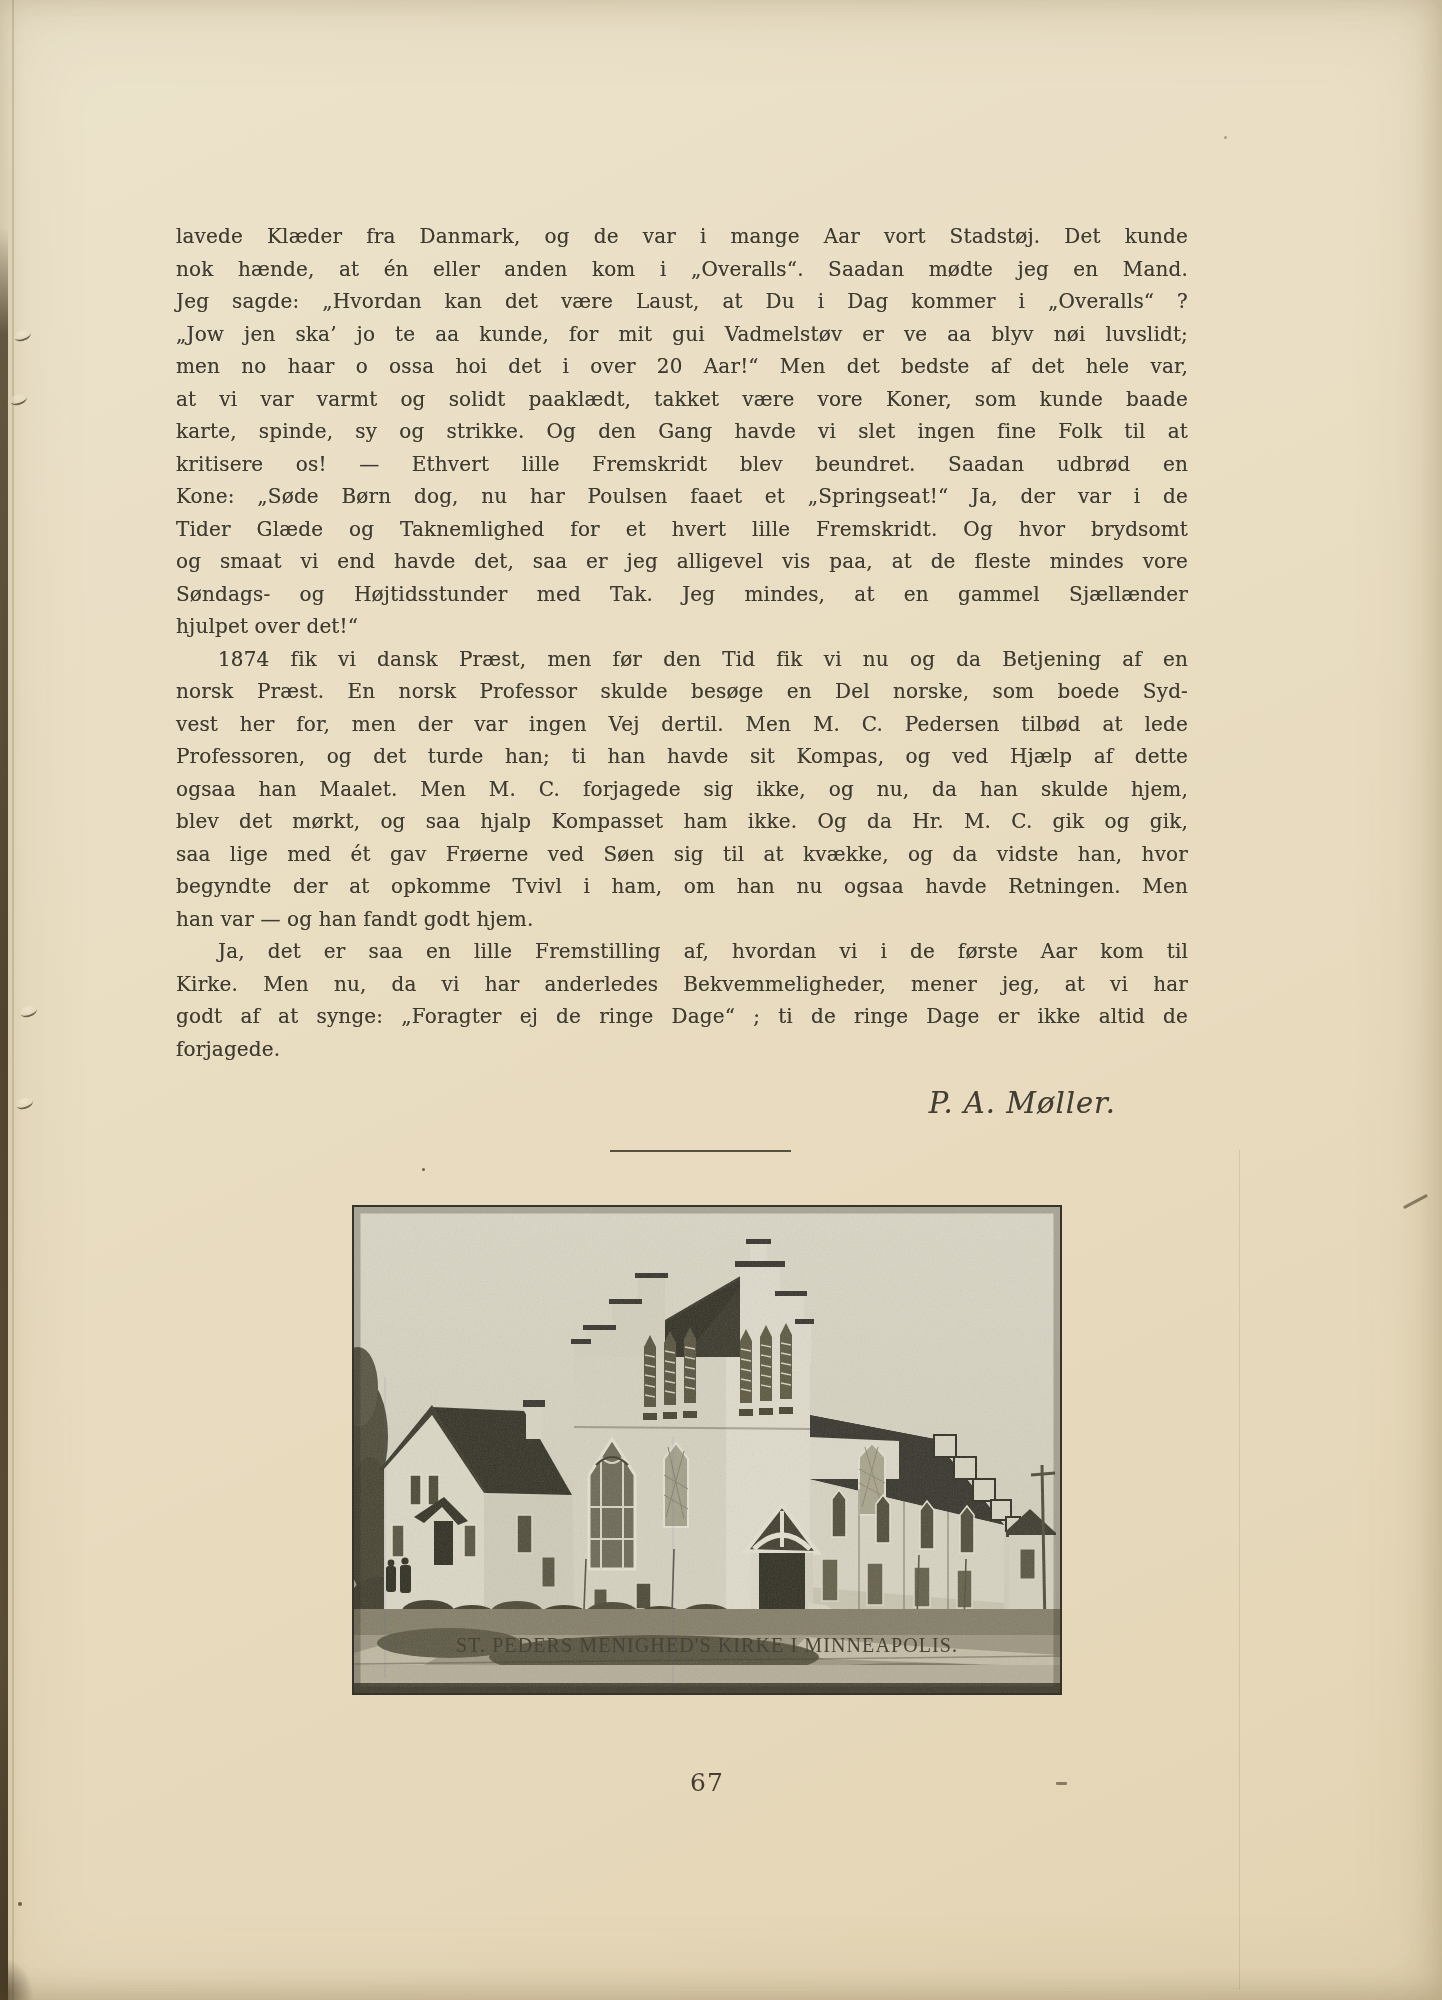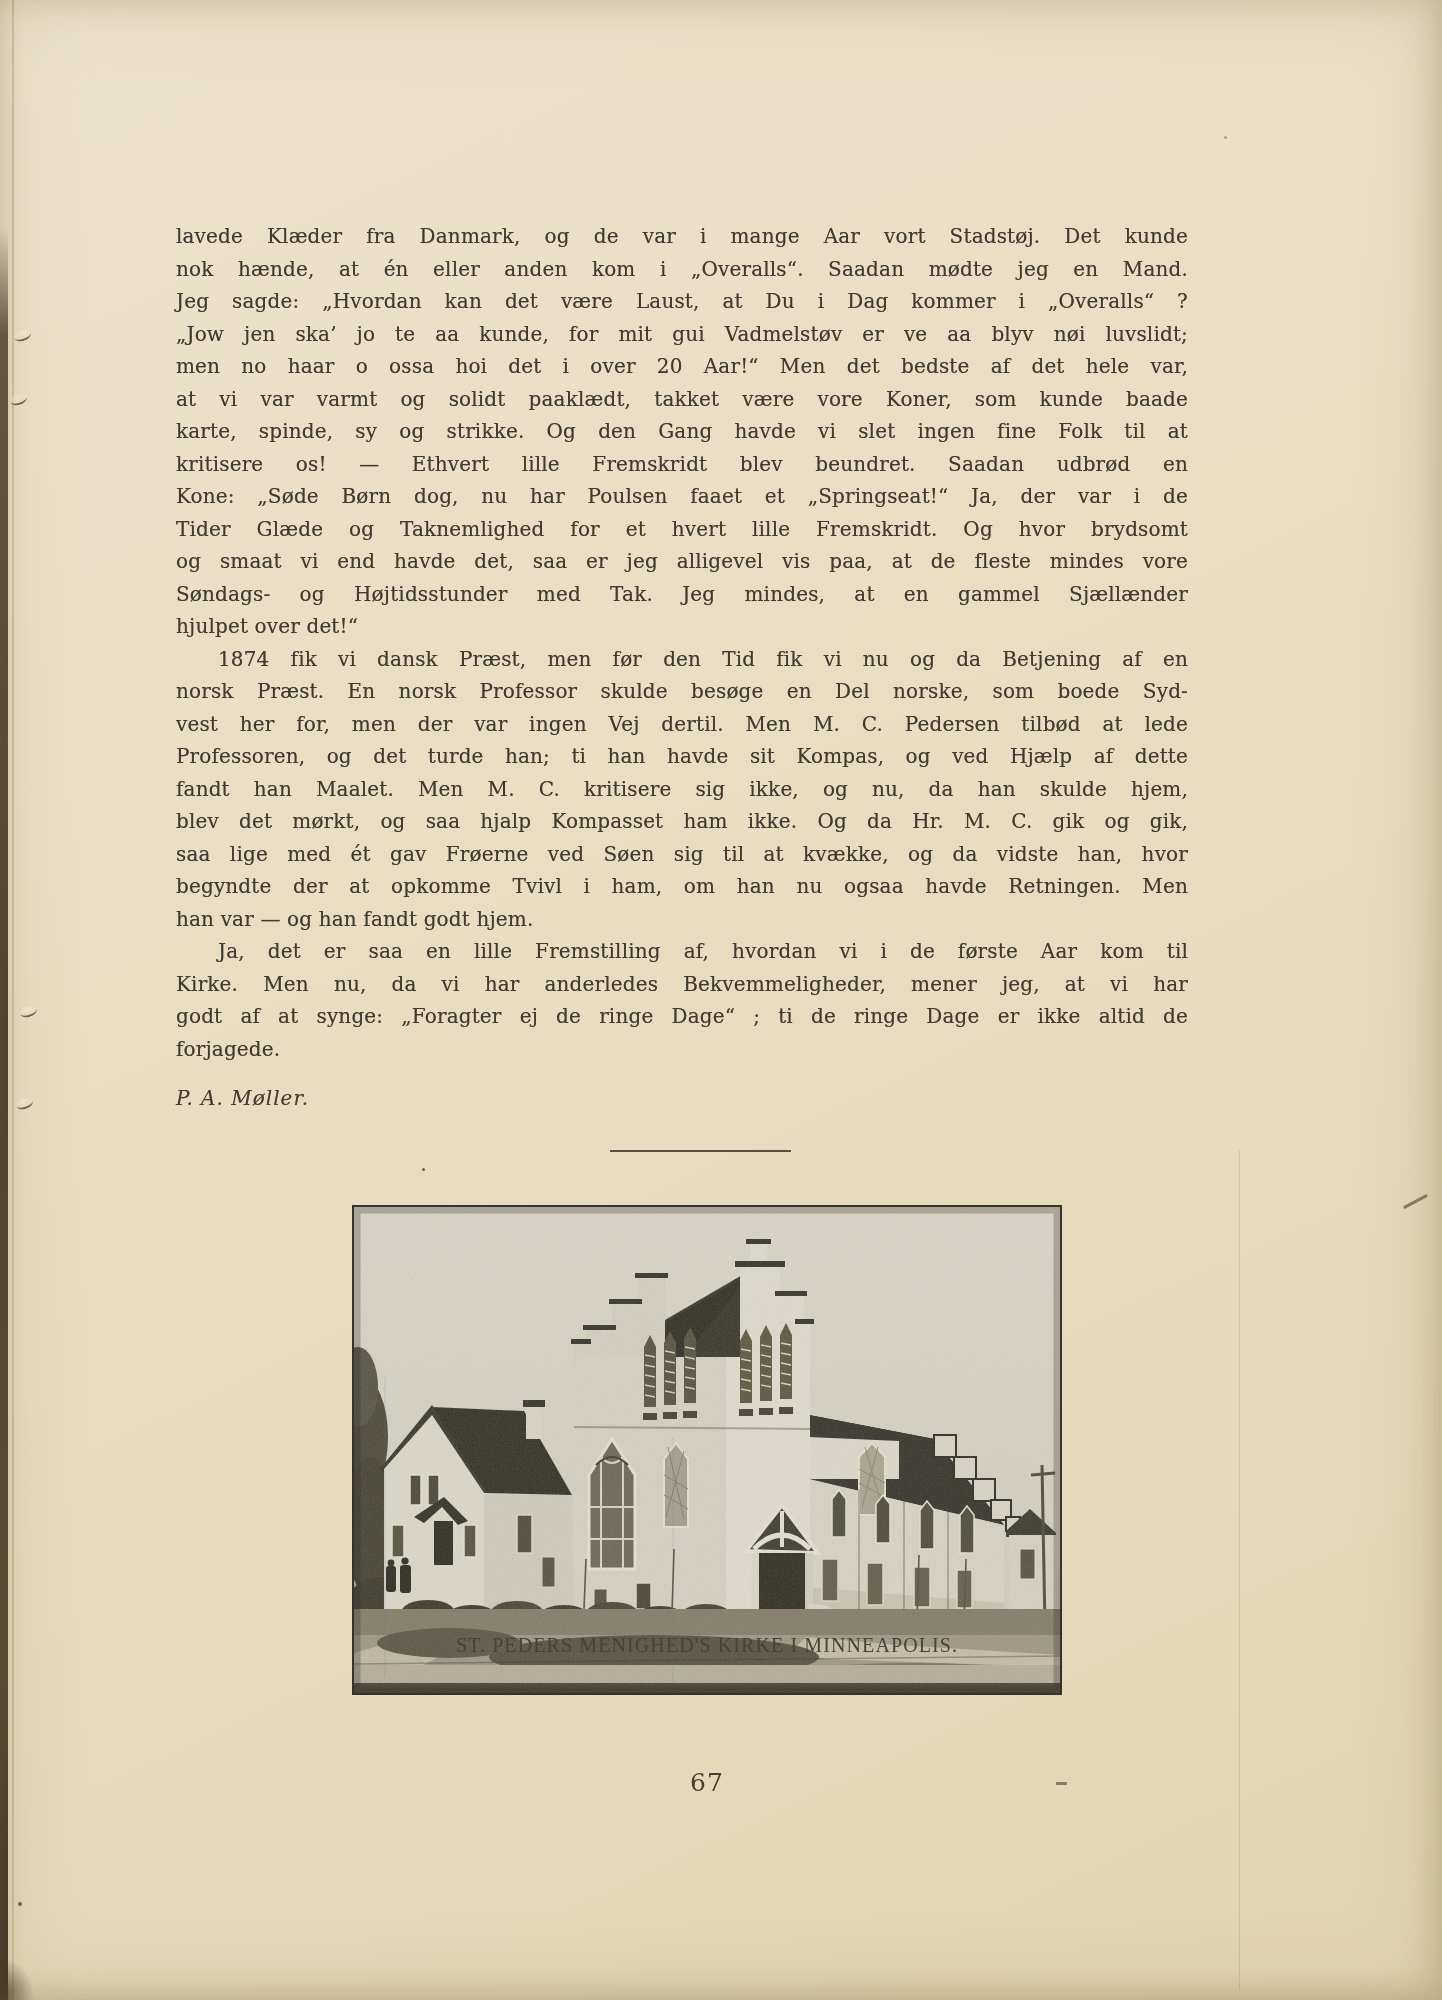--- a/index.html
+++ b/index.html
@@ -28,21 +28,21 @@
   .text-block{position:absolute;left:176px;top:220px;width:1012px;z-index:10;}
   .line{
     line-height:32.5px;height:32.5px;font-size:20px;letter-spacing:.15px;
     text-align:justify;text-align-last:justify;color:#3e3b31;
     text-shadow:0 0 .6px rgba(62,57,45,.55);
   }
   .line.end{text-align-last:left;}
   .line.indent{padding-left:42px;}
 
   .signature{position:absolute;left:176px;top:1086px;width:1012px;padding-right:72px;box-sizing:border-box;
-    text-align:left;font-style:italic;font-size:20px;letter-spacing:1px;color:#423e33;z-index:10;
+    text-align:right;font-style:italic;font-size:29px;letter-spacing:1px;color:#423e33;z-index:10;
     text-shadow:0 0 .6px rgba(62,57,45,.5);}
   .divider{position:absolute;left:610px;top:1150px;width:181px;height:2px;background:#565040;z-index:10;}
 
   
   .photo-frame{position:absolute;left:352px;top:1205px;width:706px;height:486px;border:2px solid #35332a;
     background:#d4d0be;z-index:10;}
   .photo-frame svg{display:block;}
   .caption{position:absolute;left:352px;top:1634px;width:710px;text-align:center;z-index:10;
     font-family:"Liberation Serif","DejaVu Serif",serif;
     font-size:20px;letter-spacing:1.1px;color:#48433
@@ -79,21 +79,21 @@
     <div class="line">kritisere os! — Ethvert lille Fremskridt blev beundret.  Saadan udbrød en</div>
     <div class="line">Kone: „Søde Børn dog, nu har Poulsen faaet et „Springseat!“ Ja, der var i de</div>
     <div class="line">Tider Glæde og Taknemlighed for et hvert lille Fremskridt.  Og hvor brydsomt</div>
     <div class="line">og smaat vi end havde det, saa er jeg alligevel vis paa, at de fleste mindes vore</div>
     <div class="line">Søndags- og Højtidsstunder med Tak.  Jeg mindes, at en gammel Sjællænder</div>
     <div class="line end">hjulpet over det!“</div>
     <div class="line indent">1874 fik vi dansk Præst, men før den Tid fik vi nu og da Betjening af en</div>
     <div class="line">norsk Præst.  En norsk Professor skulde besøge en Del norske, som boede Syd-</div>
     <div class="line">vest her for, men der var ingen Vej dertil.  Men M. C. Pedersen tilbød at lede</div>
     <div class="line">Professoren, og det turde han; ti han havde sit Kompas, og ved Hjælp af dette</div>
-    <div class="line">fandt han Maalet.  Men M. C. kritisere sig ikke, og nu, da han skulde hjem,</div>
+    <div class="line">ogsaa han Maalet.  Men M. C. forjagede sig ikke, og nu, da han skulde hjem,</div>
     <div class="line">blev det mørkt, og saa hjalp Kompasset ham ikke.  Og da Hr. M. C. gik og gik,</div>
     <div class="line">saa lige med ét gav Frøerne ved Søen sig til at kvække, og da vidste han, hvor</div>
     <div class="line">begyndte der at opkomme Tvivl i ham, om han nu ogsaa havde Retningen.  Men</div>
     <div class="line end">han var — og han fandt godt hjem.</div>
     <div class="line indent">Ja, det er saa en lille Fremstilling af, hvordan vi i de første Aar kom til</div>
     <div class="line">Kirke.  Men nu, da vi har anderledes Bekvemmeligheder, mener jeg, at vi har</div>
     <div class="line">godt af at synge: „Foragter ej de ringe Dage“ ; ti de ringe Dage er ikke altid de</div>
     <div class="line end">forjagede.</div>
   </div>
 

